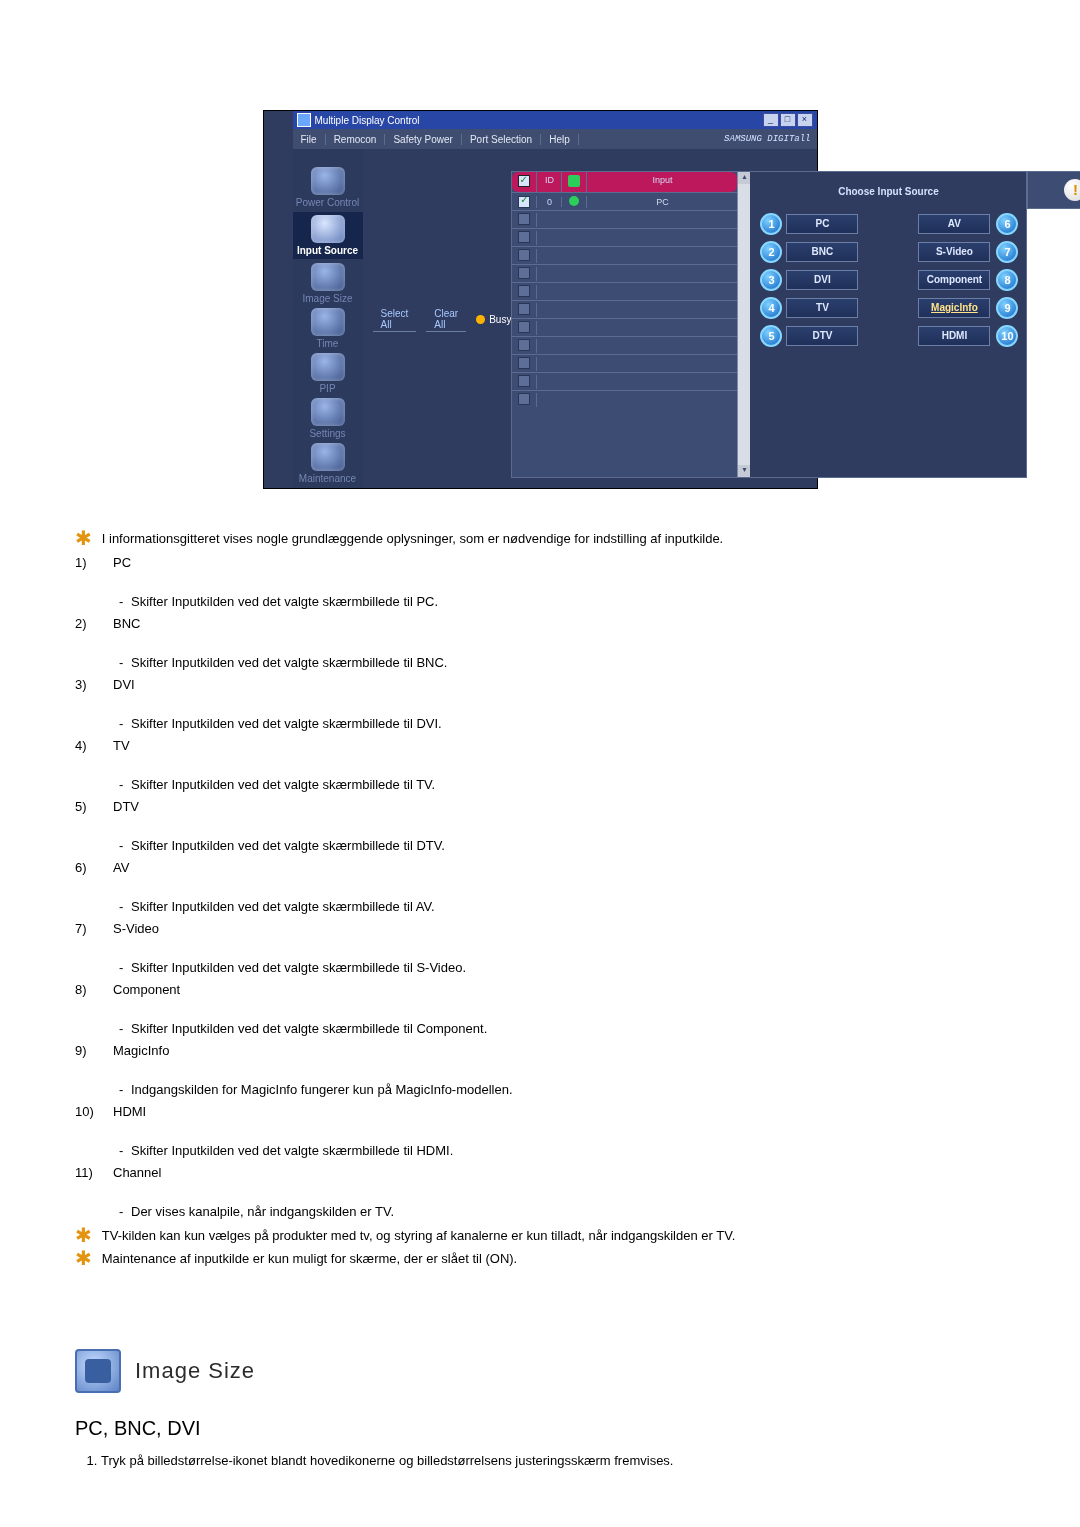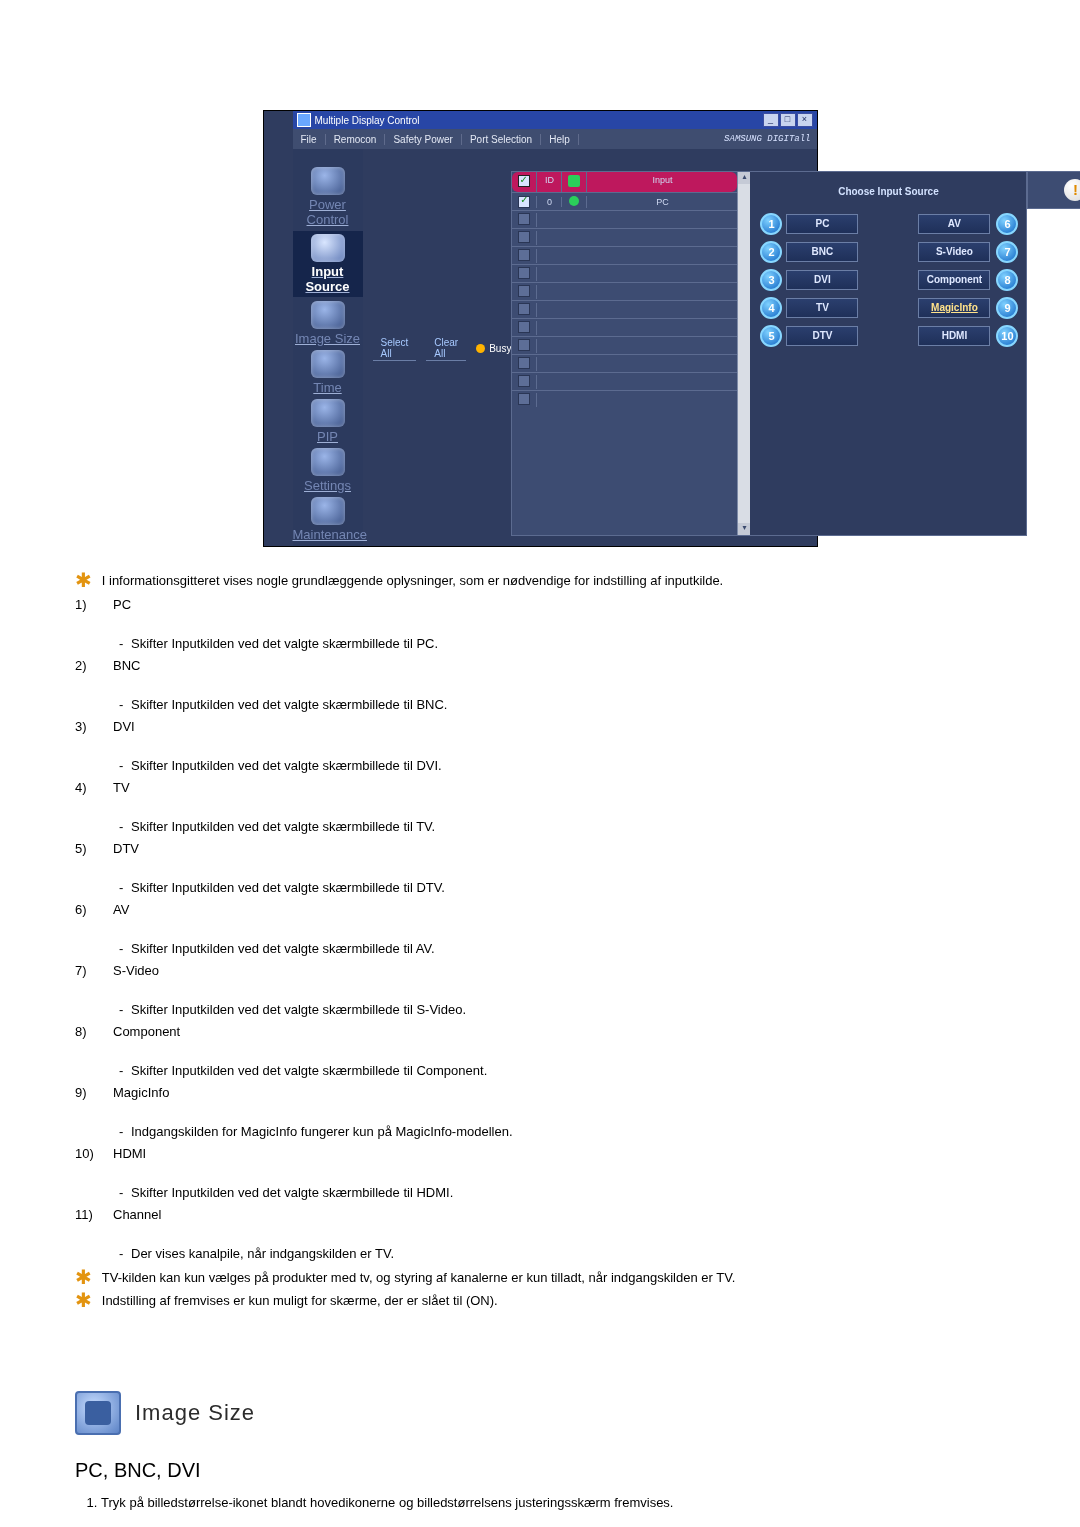--- a/index.html
+++ b/index.html
@@ -9,21 +9,21 @@
     font-family: Arial, Verdana, sans-serif;
     color: #000;
     width: 1080px;
   }
   .page {
     padding: 110px 75px 60px;
   }
   
   .app-window {
     width: 524px;
-    margin: 0 auto 24px;
+    margin: 0 auto 40px;
     border: 1px solid #000;
     background: #2f3c5f;
     position: relative;
     font-size: 11px;
     padding-left: 29px;
   }
   .titlebar {
     height: 18px;
     background: linear-gradient(#2846a6, #2846a6);
     color: #fff;
@@ -59,23 +59,22 @@
     display:flex;
     background:#2f3c5f;
   }
   
   .sidebar {
     width:90px; background:#2c3a5e;
     display:flex; flex-direction:column; align-items:center;
     padding-top:18px;
   }
   .sidebar-item {
-    width:70px; text-align:center; color:#9fb0d6; font-size:13px;
+    width:70px; text-align:center; color:#9fb0d6; font-size:10px;
     margin-bottom:4px;
-    text-decoration:underline;
   }
   .sidebar-item.selected .nav-label{ color:#fff; }
   .sidebar-item .nav-label{ color:#7486b3;}
   .sidebar-item.selected { }
   .nav-icon {
     width:34px; height:28px; margin:0 auto 2px; border-radius:6px;
     background:radial-gradient(circle at 40% 30%, #9bb5e8, #3a5185);
     box-shadow:inset 0 0 4px rgba(255,255,255,.4);
   }
   .sidebar-item.selected .nav-icon{
@@ -496,21 +495,21 @@
           </span>
         </li>
       </ul>
 
     <div class="star-line star-emphasis">
       <span class="star">✱</span>
       <span>TV-kilden kan kun vælges på produkter med tv, og styring af kanalerne er kun tilladt, når indgangskilden er TV.</span>
     </div>
     <div class="star-line star-emphasis">
       <span class="star">✱</span>
-      <span>Indstilling af fremvises er kun muligt for skærme, der er slået til (ON).</span>
+      <span>Maintenance af inputkilde er kun muligt for skærme, der er slået til (ON).</span>
     </div>
 
     <div class="section-heading">
       <div class="icon"></div>
       <div class="txt">Image Size</div>
     </div>
 
     <h2 class="sub">PC, BNC, DVI</h2>
     <ol class="plain">
       <li>Tryk på billedstørrelse-ikonet blandt hovedikonerne og billedstørrelsens justeringsskærm fremvises.</li>

